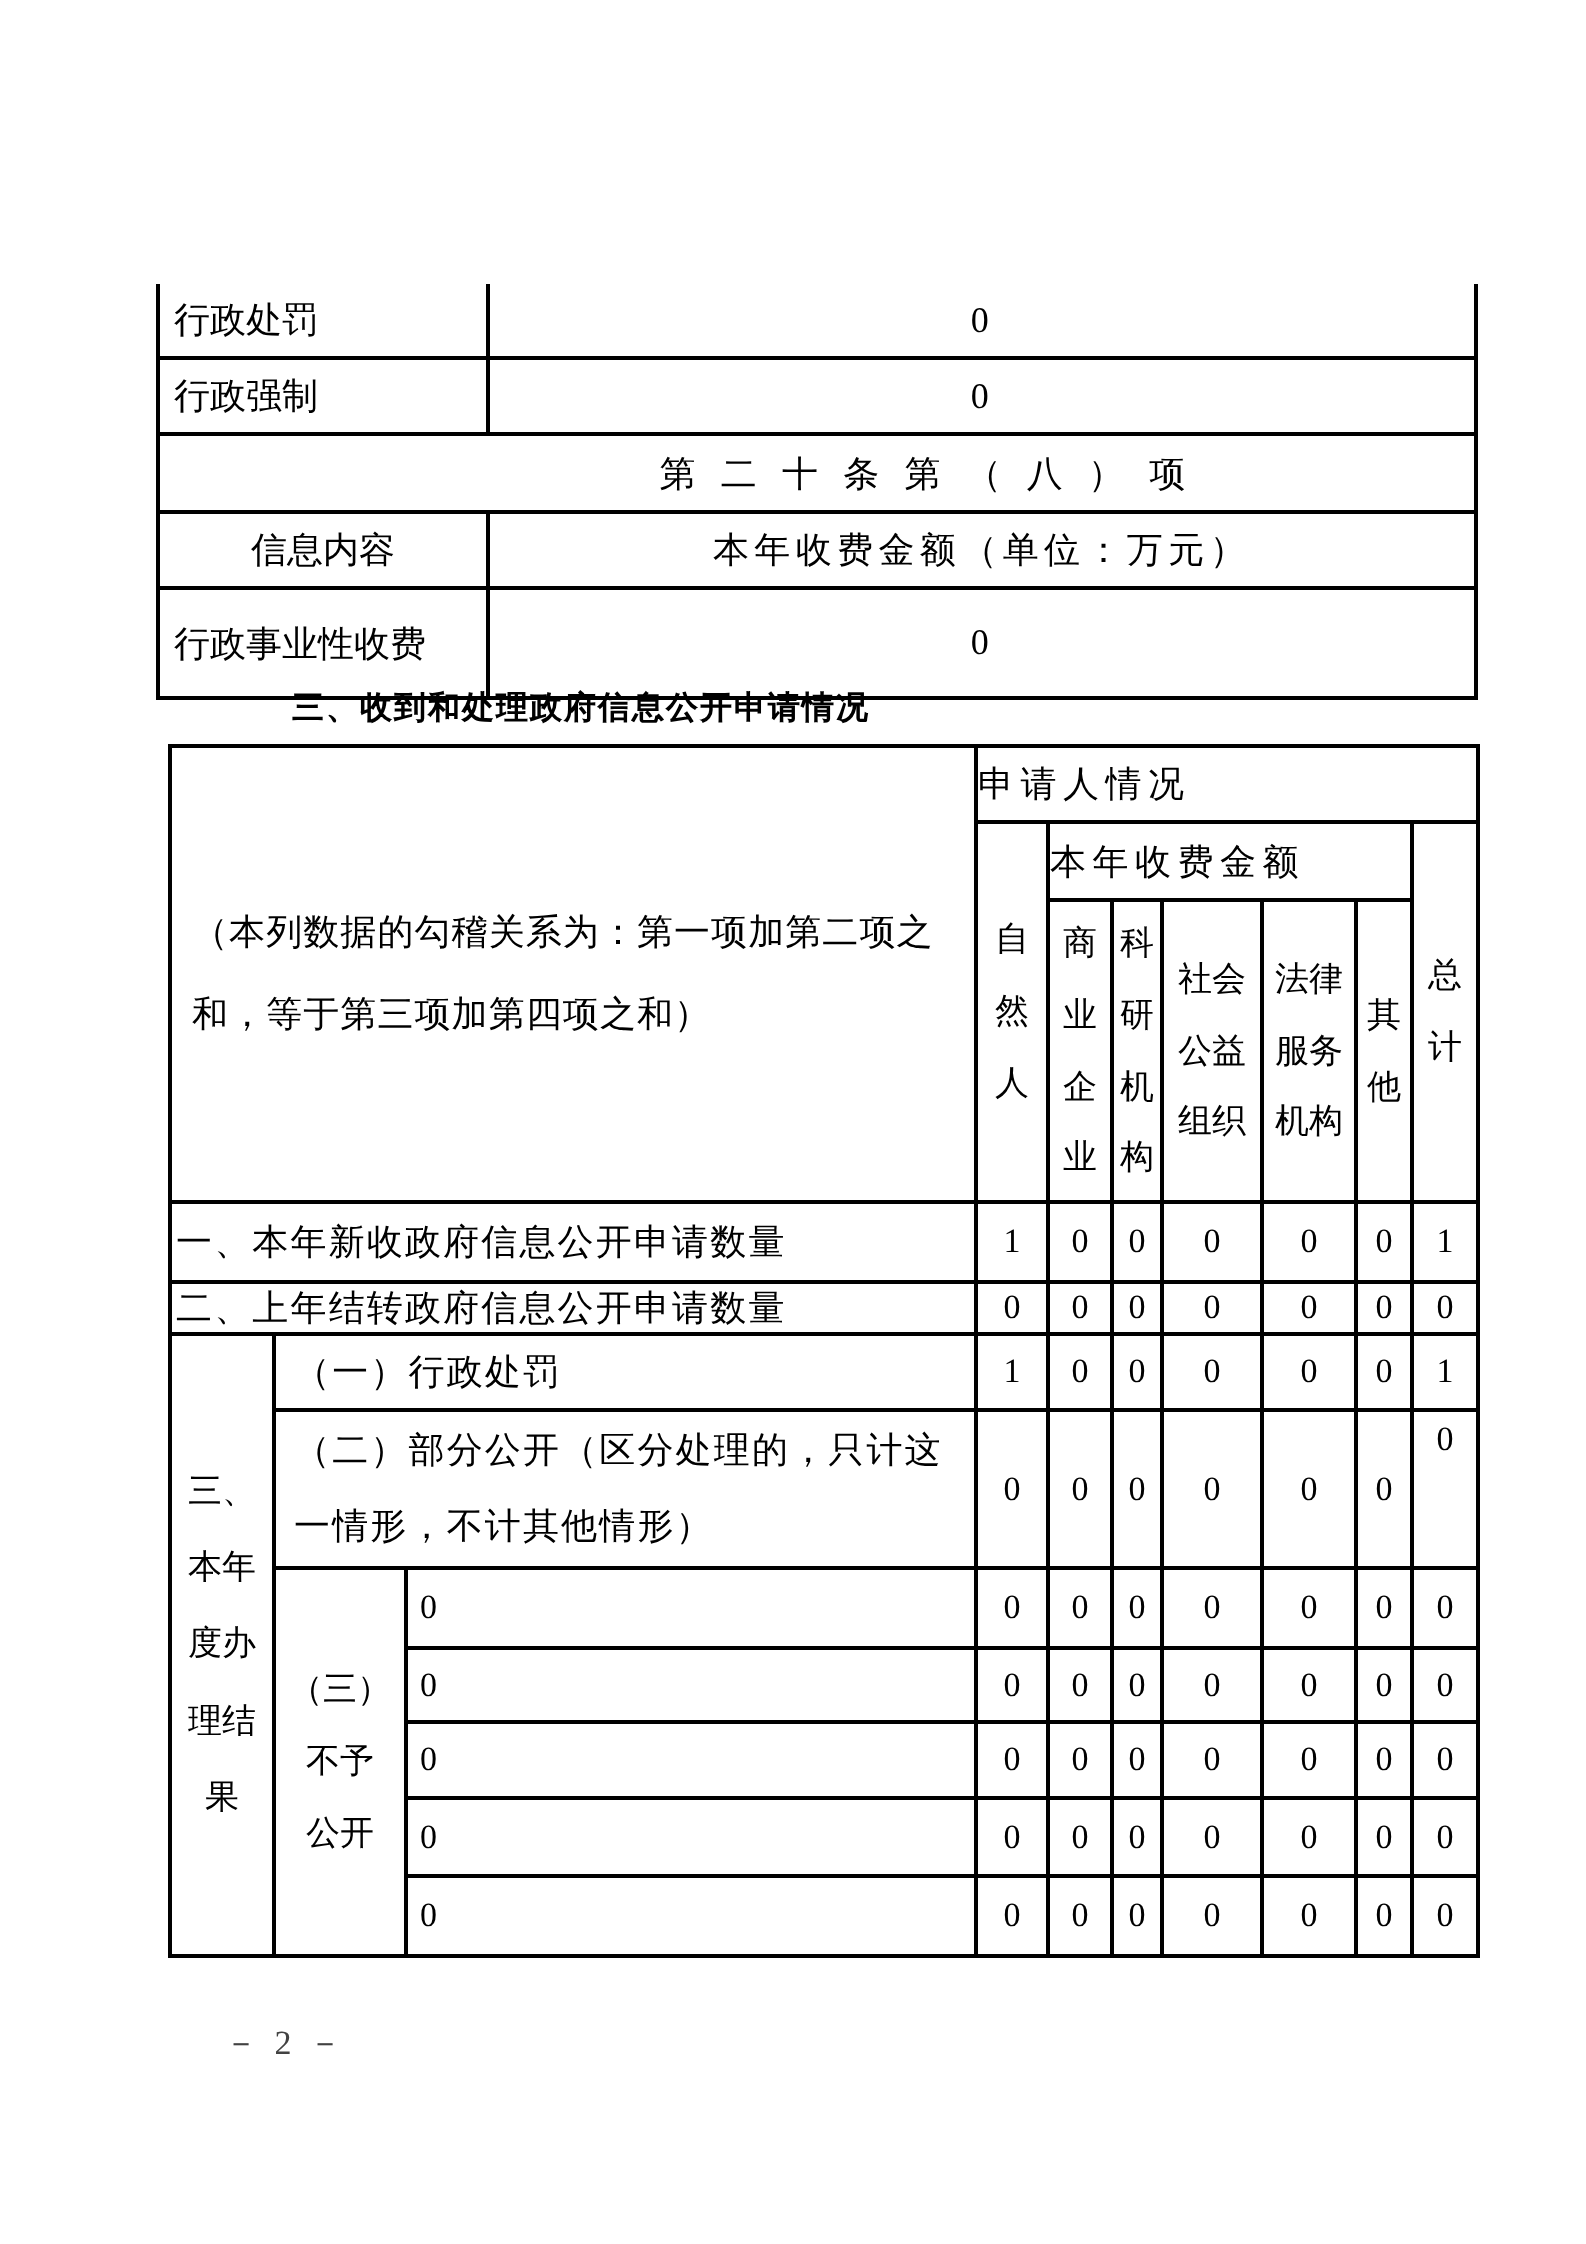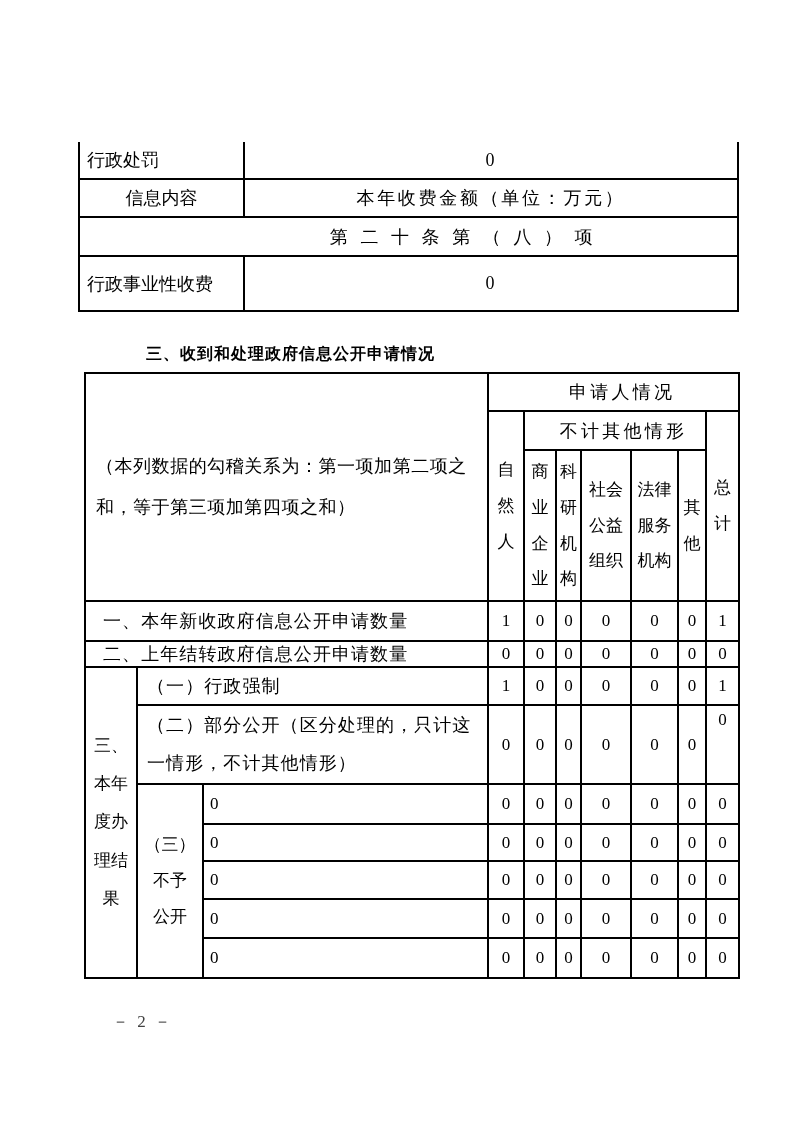--- a/index.html
+++ b/index.html
@@ -16,25 +16,25 @@
   .t1 td { font-size:18px; }
   .t1 tr:first-child td { border-top:none;margin-top:18px; }
   .t1 .lbl { padding-left:7px; text-align:left; }
   .t1 .lbl-center { text-align:center; }
   .t1 .val { text-align:center; letter-spacing:0.12em; }
   .t1 .span-row { text-align:center; letter-spacing:0.7em; padding-left:118px; }
 
   
   .t2 { left:84px; top:372px; width:654px; }
   .t2 td { font-size:18px; }
-  .t2 .hdr { text-align:center; letter-spacing:0.18em;padding-left:17px; }
+  .t2 .hdr { letter-spacing:0.18em; }
   .t2 .note { padding:14px 10px; line-height:2.3; font-size:18px; text-align:left; vertical-align:middle; letter-spacing:0.03em; }
   .t2 .vert { text-align:center; white-space:pre-line; line-height:2.1; font-size:17px; vertical-align:middle; padding:0; }
   .t2 .group { line-height:2.25; }
-  .t2 .rowlabel { padding-left:17px; text-align:left; letter-spacing:0.06em; }
+  .t2 .rowlabel { padding-left:2px; text-align:left; letter-spacing:0.06em; }
   .t2 .sublabel { padding-left:9px; text-align:left; letter-spacing:0.06em; }
   .t2 .pre { white-space:pre-line; line-height:2.1;margin-top:12px; }
   .t2 .v { text-align:center; font-size:17px; }
   .t2 .v-top { vertical-align:top; padding-top:4px; }
   .t2 .zerolabel { padding-left:6px; text-align:left; font-size:17px; }
 
   .heading {
     position:absolute; left:146px; top:344px;
     font-family:"Liberation Sans","DejaVu Sans",sans-serif;
     font-weight:bold; font-size:16px; letter-spacing:1px;
@@ -50,25 +50,29 @@
     <colgroup>
         <col style="width:165px">
         <col style="width:494px">
       </colgroup>
     <tbody>
         <tr style="height:37px">
       <td class="lbl">行政处罚</td>
       <td class="val">0</td>
     </tr>
     <tr style="height:38px">
+      <td class="lbl">行政强制</td>
+      <td class="val">0</td>
+    </tr>
+    <tr style="height:39px">
+      <td class="span-row" colspan="2">第二十条第（八）项</td>
+    </tr>
+    <tr style="height:38px">
       <td class="lbl-center">信息内容</td>
       <td class="val" style="letter-spacing:0.15em">本年收费金额（单位：万元）</td>
-    </tr>
-    <tr style="height:39px">
-      <td class="span-row" colspan="2">第二十条第（八）项</td>
     </tr>
     <tr style="height:55px">
       <td class="lbl">行政事业性收费</td>
       <td class="val">0</td>
     </tr>
   </tbody>
     </table>
 
   <div class="heading">三、收到和处理政府信息公开申请情况</div>
 
@@ -88,21 +92,21 @@
 
     <tbody>
         <tr style="height:38px">
       <td class="note" rowspan="3" colspan="3">（本列数据的勾稽关系为：第一项加第二项之和，等于第三项加第四项之和）</td>
       <td class="hdr" colspan="7">申请人情况</td>
     </tr>
     <tr style="height:39px">
       <td class="vert" rowspan="2">自
 然
 人</td>
-      <td class="hdr" colspan="5">不计其他情形</td>
+      <td class="hdr" colspan="5">本年收费金额</td>
       <td class="vert" rowspan="2">总
 计</td>
     </tr>
     <tr style="height:151px">
       <td class="vert">商
 业
 企
 业</td>
       <td class="vert">科
 研
@@ -139,21 +143,21 @@
       <td class="v">0</td>
       <td class="v">0</td>
     </tr>
 
     <tr style="height:38px">
       <td class="vert group" rowspan="7">三、
 本年
 度办
 理结
 果</td>
-      <td class="sublabel" colspan="2">（一）行政强制</td>
+      <td class="sublabel" colspan="2">（一）行政处罚</td>
       <td class="v">1</td>
       <td class="v">0</td>
       <td class="v">0</td>
       <td class="v">0</td>
       <td class="v">0</td>
       <td class="v">0</td>
       <td class="v">1</td>
     </tr>
 
     <tr style="height:79px">

